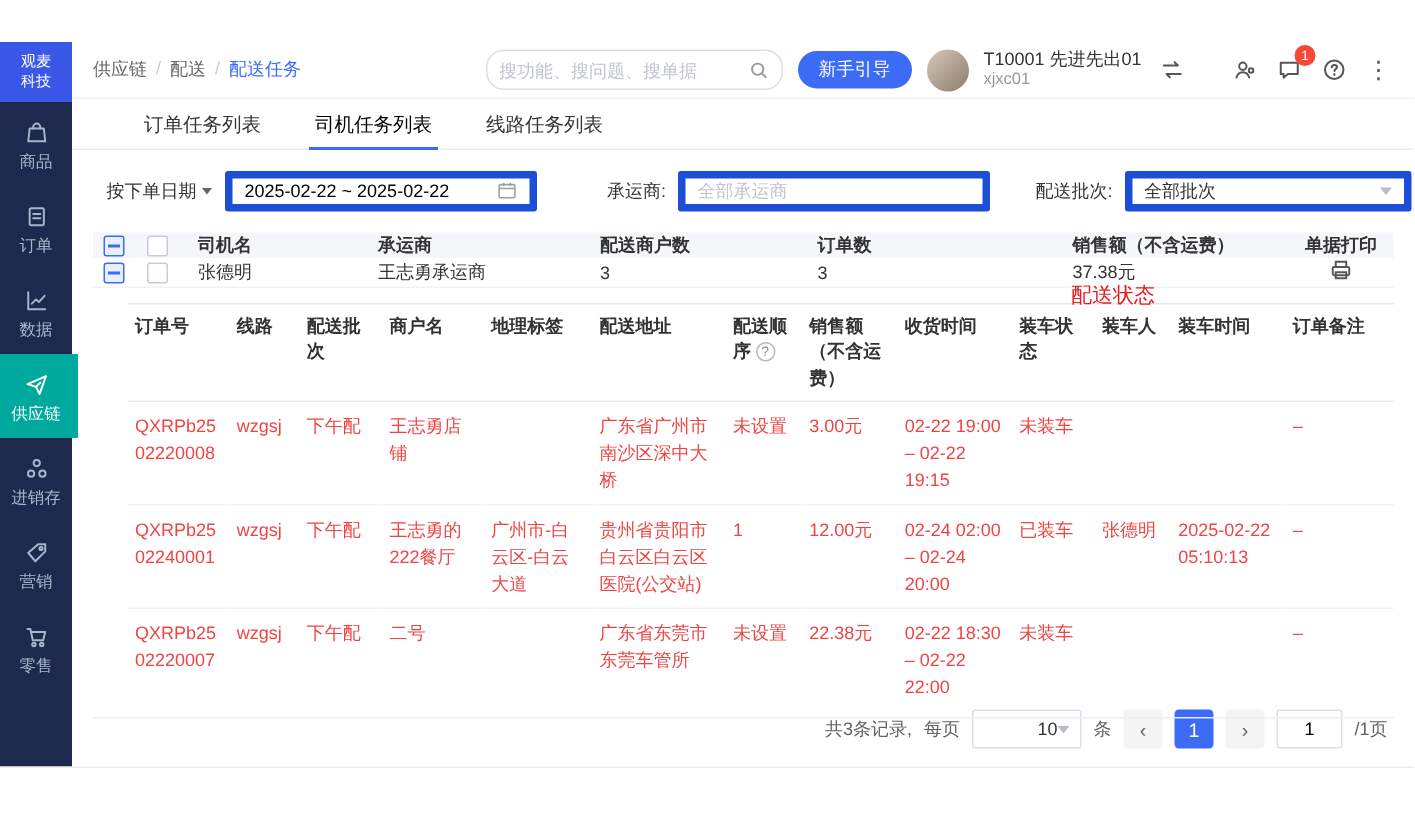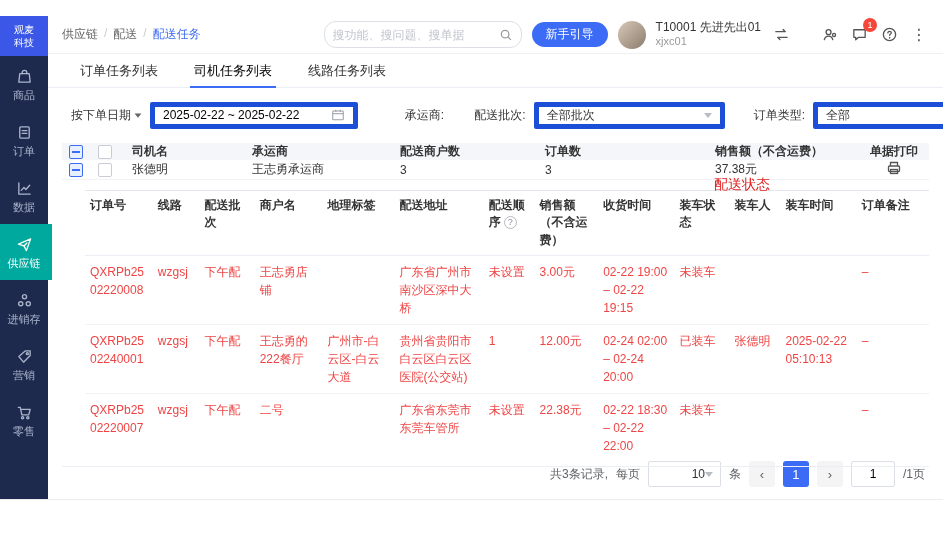--- a/index.html
+++ b/index.html
@@ -1,17 +1,17 @@
 <!DOCTYPE html>
 <html><head>
 <meta charset="utf-8">
 <style>
   *{box-sizing:border-box;margin:0;padding:0}
   html,body{width:943px;height:544px;background:#fff;font-family:"Liberation Sans","DejaVu Sans",sans-serif;font-size:12px;color:#333;overflow:hidden}
-  .app{position:absolute;top:16px;left:0;width:943px;height:484px;display:flex;background:#fff;border-bottom:1px solid #ececec;overflow:hidden}
+  .app{position:absolute;top:28px;left:0;width:943px;height:484px;display:flex;background:#fff;border-bottom:1px solid #ececec;overflow:hidden}
 
   
   .sidebar{width:48px;background:#1e2a4d;flex-shrink:0;display:flex;flex-direction:column;align-items:center}
   .logo{width:48px;min-height:40px;background:#3a57e8;color:#fff;display:flex;align-items:center;justify-content:center;padding:4px 0}
   .logo span{display:block;width:24px;font-size:10px;line-height:1.3;text-align:center}
   .side-item{width:56px;padding:12px 0 9px;display:flex;flex-direction:column;align-items:center;gap:3px;cursor:pointer;color:#aab4cc}
   .side-item svg{width:17px;height:17px;stroke:#aab4cc;fill:none;stroke-width:1.4;stroke-linecap:round;stroke-linejoin:round}
   .side-item .lbl{font-size:11px}
   .side-item.active{background:#00a99d;color:#fff}
   .side-item.active svg{stroke:#fff}
@@ -31,21 +31,21 @@
   .avatar{width:28px;height:28px;border-radius:50%;background:linear-gradient(135deg,#d9c9b9,#8a7b6c);flex-shrink:0;cursor:pointer}
   .userinfo{line-height:1.25;cursor:pointer;white-space:nowrap}
   .userinfo .uname{font-size:12px;color:#333}
   .userinfo .uacct{font-size:11px;color:#999}
   .icon-btn{color:#555;cursor:pointer;position:relative;display:flex;align-items:center;justify-content:center;width:20px;height:20px;flex-shrink:0}
   .icon-btn svg{width:17px;height:17px;stroke:#555;fill:none;stroke-width:1.4;stroke-linecap:round;stroke-linejoin:round}
   .badge{position:absolute;top:-7px;right:-8px;background:#f5483b;color:#fff;font-size:9px;min-width:14px;height:14px;border-radius:8px;display:flex;align-items:center;justify-content:center;padding:0 3px}
   .kebab{font-size:16px;color:#555}
 
   
-  .tabs{height:34px;display:flex;padding:0 14px;border-bottom:1px solid #ebeef5;flex-shrink:0}
+  .tabs{height:34px;display:flex;padding:0 30px;border-bottom:1px solid #ebeef5;flex-shrink:0}
   .tab{padding:0 18px;display:flex;align-items:center;font-size:13px;color:#333;cursor:pointer;position:relative;white-space:nowrap}
   .tab.active{color:#000000}
   .tab.active::after{content:"";position:absolute;left:14px;right:14px;bottom:-1px;height:2px;background:#3c6bf5}
 
   
   .filters{padding:9px 14px 8px;display:flex;flex-direction:row;gap:9px;flex-shrink:0}
   .frow{display:flex;align-items:center}
   .flabel{width:80px;display:flex;justify-content:flex-end;align-items:center;gap:3px;color:#333;white-space:nowrap;cursor:pointer}
   .flabel2{width:64px;margin-left:22px;text-align:right;white-space:nowrap}
   .ctrl{margin-left:8px;width:208px;height:27px;border:5px solid #1d4ed8;border-radius:2px;display:flex;align-items:center;padding:0 8px;gap:6px;background:#fff;cursor:pointer}
@@ -236,20 +236,23 @@
         <div class="ctrl">
           <input type="text" readonly="" value="2025-02-22 ~ 2025-02-22" style="">
           <svg viewBox="0 0 16 16" width="14" height="14">
               <rect x="2" y="3.5" width="12" height="10" rx="1" stroke="#9aa0a8" fill="none" stroke-width="1.2"></rect>
               <line x1="2" y1="6.5" x2="14" y2="6.5" stroke="#9aa0a8" stroke-width="1.2"></line>
               <line x1="5.5" y1="2" x2="5.5" y2="4.5" stroke="#9aa0a8" stroke-width="1.2"></line>
               <line x1="10.5" y1="2" x2="10.5" y2="4.5" stroke="#9aa0a8" stroke-width="1.2"></line>
             </svg>
         </div>
         <div class="flabel2">承运商:</div>
+        <div class="ctrl">
+          <input type="text" placeholder="全部承运商" style="">
+        </div>
       </div>
       <div class="frow">
         <div class="flabel" style="cursor:default">
           <span>配送批次:</span>
         </div>
         <div class="ctrl">
           <span class="val">全部批次</span>
           <span class="caret"></span>
         </div>
         <div class="flabel2">订单类型:</div>

